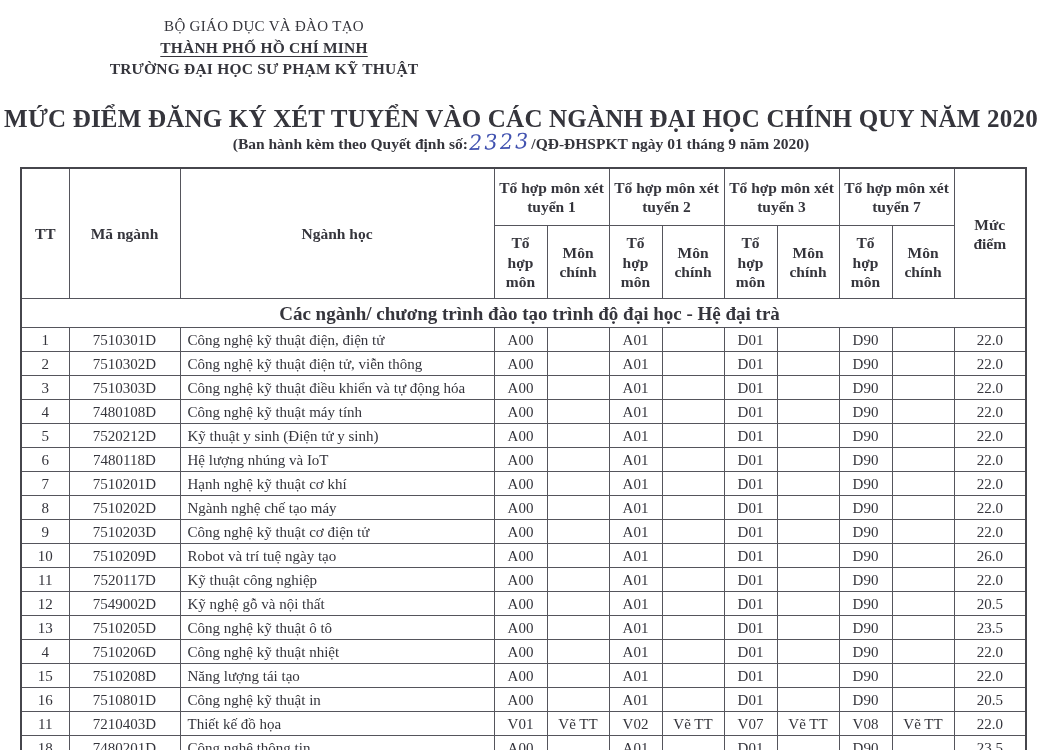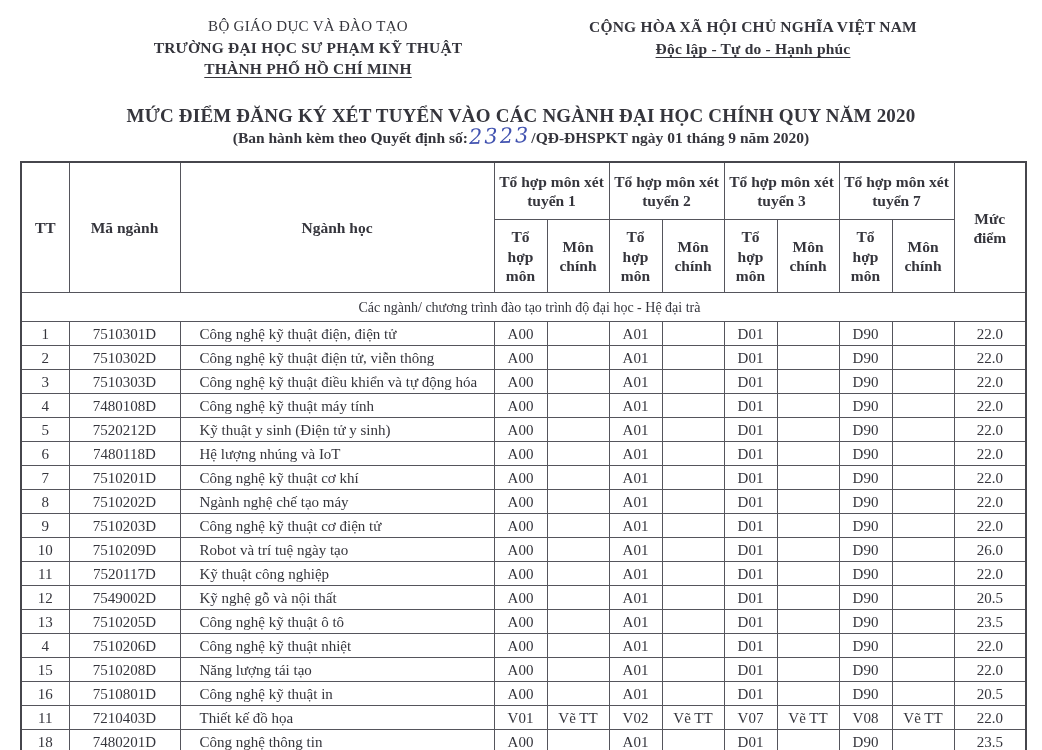--- a/index.html
+++ b/index.html
@@ -9,31 +9,31 @@
   body {
     width: 1042px; height: 750px;
     font-family: "Liberation Serif", "DejaVu Serif", serif;
     color: #35353c;
     position: relative;
     overflow: hidden;
   }
   .page { padding-top: 16px; }
 
   
-  .letterhead { display: flex; align-items: flex-start; padding-left: 44px; }
+  .letterhead { display: flex; align-items: flex-start; }
   .lh-left  { margin-left: 80px;  width: 368px; text-align: center; line-height: 1.38; }
   .lh-right { margin-left: 66px;  width: 390px; text-align: center; line-height: 1.42; }
   .lh-line1 { font-size: 15px; letter-spacing: .3px; }
   .lh-bold  { font-size: 15.5px; font-weight: bold; letter-spacing: .2px; }
   .lh-underline { text-decoration: underline; text-underline-offset: 3px; }
 
   
   .title-block { text-align: center; margin-top: 26px; }
   .doc-title {
-    font-size: 19px; font-weight: bold; letter-spacing: .2px;
+    font-size: 25px; font-weight: bold; letter-spacing: .2px;
   }
   .doc-subtitle {
     font-size: 15.5px; font-weight: bold; margin-top: 2px;
   }
   .handwritten {
     font-family: "DejaVu Serif", serif;
     font-style: italic;
     font-weight: normal;
     font-size: 21px;
     color: #4152b0;
@@ -61,48 +61,44 @@
   table { border: 2px solid #46464c; }
   thead th {
     font-weight: bold;
     vertical-align: middle;
     font-size: 15.5px;
     line-height: 1.25;
   }
   tr.group-row th { height: 54px; }
   tr.sub-row   th { height: 70px; }
   tr.section-row td {
-    font-weight: normal;
-    font-size: 14px;
+    font-weight: bold;
+    font-size: 19px;
     height: 26px;
     padding-left: 16px;
     vertical-align: middle;
   }
   tbody td {
     height: 21px;
     line-height: 1.25;
     vertical-align: middle;
     text-align: center;
   }
-  tbody td.c2 { text-align: left; padding-left: 19px; }
+  tbody td.c2 { text-align: left; padding-left: 7px; }
 </style>
 </head>
 <body>
 
 <div class="page">
 
   <div class="letterhead">
     <div class="lh-left">
       <div class="lh-line1">BỘ GIÁO DỤC VÀ ĐÀO TẠO</div>
+      <div class="lh-bold lh-underline">THÀNH PHỐ HỒ CHÍ MINH</div>
       <div class="lh-bold">TRƯỜNG ĐẠI HỌC SƯ PHẠM KỸ THUẬT</div>
-      <div class="lh-bold lh-underline">THÀNH PHỐ HỒ CHÍ MINH</div>
-    </div>
-    <div class="lh-right">
-      <div class="lh-bold">CỘNG HÒA XÃ HỘI CHỦ NGHĨA VIỆT NAM</div>
-      <div class="lh-bold lh-underline">Độc lập - Tự do - Hạnh phúc</div>
     </div>
   </div>
 
   <div class="title-block">
     <div class="doc-title">MỨC ĐIỂM ĐĂNG KÝ XÉT TUYỂN VÀO CÁC NGÀNH ĐẠI HỌC CHÍNH QUY NĂM 2020</div>
     <div class="doc-subtitle"><span>(Ban hành kèm theo Quyết định số:</span><span class="handwritten">2323</span><span>/QĐ-ĐHSPKT ngày 01 tháng 9 năm 2020)</span></div>
   </div>
 
   <table>
     <colgroup>
@@ -226,21 +222,21 @@
           <td class="c6"></td>
           <td class="c7">D01</td>
           <td class="c8"></td>
           <td class="c9">D90</td>
           <td class="c10"></td>
           <td class="c11">22.0</td>
         </tr>
         <tr>
           <td class="c0">7</td>
           <td class="c1">7510201D</td>
-          <td class="c2">Công nghệ kỹ thuật cơ khí</td>
+          <td class="c2">Hạnh nghệ kỹ thuật cơ khí</td>
           <td class="c3">A00</td>
           <td class="c4"></td>
           <td class="c5">A01</td>
           <td class="c6"></td>
           <td class="c7">D01</td>
           <td class="c8"></td>
           <td class="c9">D90</td>
           <td class="c10"></td>
           <td class="c11">22.0</td>
         </tr>

